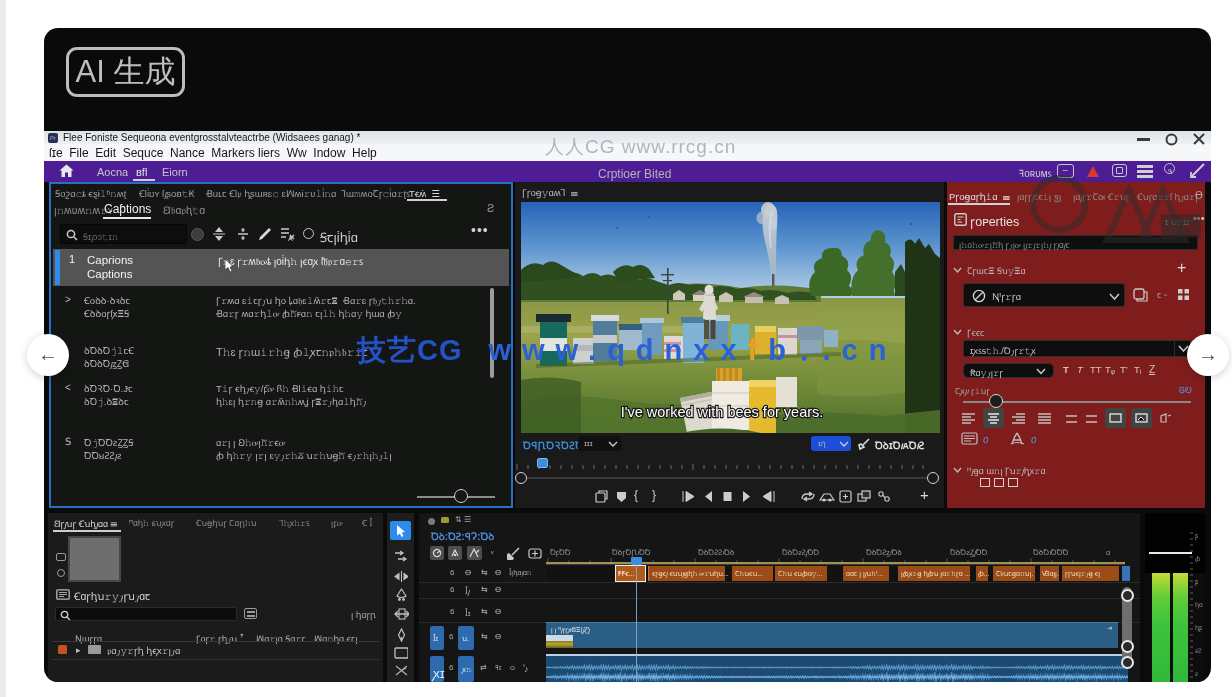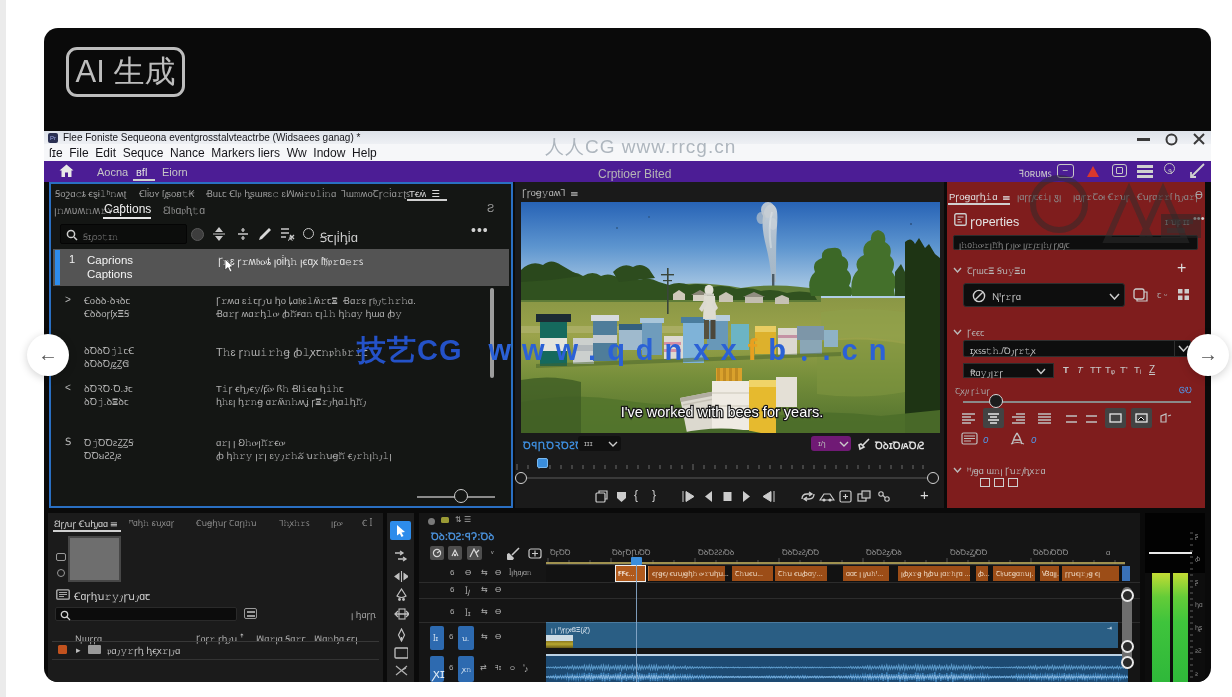--- a/index.html
+++ b/index.html
@@ -270,21 +270,21 @@
       <text x="201" y="215" font-family="Liberation Sans" font-size="14.5" fill="#ffffff" stroke="#1a1a1a" stroke-width="2.4" paint-order="stroke" text-anchor="middle" style="font-weight:500;">I've worked with bees for years.</text>
     </svg>
 
     <div class="t" style="left:8px;top:256px;font-size:10px;color:#3e8ede;font-weight:bold;letter-spacing:0.5px;">ꝹꟼꞂꝹꝚꝹꙄꝹꝺ</div>
     <div class="abs" style="left:63px;top:254px;width:43px;height:15px;background:#101010;border-radius:3px;">
       <div class="t" style="left:6px;top:3px;font-size:8px;color:#bbb;">ɪɪɪ</div>
       <svg class="abs" style="left:30px;top:5px;" width="10" height="6">
           <path d="M1 1 L5 5 L9 1" stroke="#ccc" stroke-width="1.4" fill="none"></path>
         </svg>
     </div>
-    <div class="abs" style="left:296px;top:254px;width:40px;height:15px;background:#701a75;border-radius:3px;">
+    <div class="abs" style="left:296px;top:254px;width:40px;height:15px;background:#1d4ed8;border-radius:3px;">
       <div class="t" style="left:7px;top:3px;font-size:8px;color:#bbb;">ɪ/ɿ</div>
       <svg class="abs" style="left:28px;top:5px;" width="10" height="6">
           <path d="M1 1 L5 5 L9 1" stroke="#ccc" stroke-width="1.4" fill="none"></path>
         </svg>
     </div>
     <svg class="abs" style="left:342px;top:255px;" width="14" height="14">
         <path d="M12 2 L5 9 M4 7 L7 10 L3 12 L2 8 Z" stroke="#d8d8d8" stroke-width="1.6" fill="none"></path>
       </svg>
     <div class="t" style="left:360px;top:256px;font-size:10px;color:#e2e2e2;font-weight:bold;">ꝹꝺɪꝹ𝚤ᴀꝹ𝚤Ꙅ</div>
 
@@ -436,21 +436,21 @@
       </svg>
     <div class="t" style="left:20px;top:144px;font-size:9px;color:#b8b8b8;">Ꞅꞓꞓꞇ</div>
     <div class="abs" style="left:16px;top:158px;width:228px;height:17px;background:#0e0e0e;border:1px solid #2e2e2e;border-radius:2px;">
       <div class="t" style="left:6px;top:3px;font-size:9px;color:#c4c4c4;">ɪꭗꜱꟊ𝚝𝚑./Ꝺ𝚥ꞅ𝚛𝚝ꭗ</div>
       <div class="abs" style="left:210px;top:0px;width:17px;height:15px;border-left:1px solid #2e2e2e;">
           <svg style="position:absolute;left:3px;top:4px;" width="11" height="7">
             <path d="M1 1 L5.5 6 L10 1" stroke="#ccc" stroke-width="1.5" fill="none"></path>
           </svg>
         </div>
     </div>
-    <div class="abs" style="left:16px;top:181px;width:91px;height:15px;background:#0e0e0e;border:1px solid #2e2e2e;border-radius:0;">
+    <div class="abs" style="left:16px;top:181px;width:91px;height:15px;background:#0e0e0e;border:1px solid #2e2e2e;border-radius:5px;">
       <div class="t" style="left:6px;top:2px;font-size:9px;color:#c4c4c4;">Ꞧɑ𝚢𝚥ꞁ𝚛ꞅ</div>
       <svg class="abs" style="left:72px;top:4px;" width="10" height="7">
           <path d="M1 1 L5 5.5 L9 1" stroke="#ccc" stroke-width="1.4" fill="none"></path>
         </svg>
     </div>
     <div class="t" style="left:116px;top:182px;font-size:9.5px;color:#c8c8c8;font-weight:bold;">T</div>
     <div class="t" style="left:130px;top:182px;font-size:9.5px;color:#c8c8c8;font-style:italic;">T</div>
     <div class="t" style="left:143px;top:182px;font-size:9.5px;color:#c8c8c8;">TT</div>
     <div class="t" style="left:158px;top:182px;font-size:9.5px;color:#c8c8c8;">Tᵩ</div>
     <div class="t" style="left:173px;top:182px;font-size:9.5px;color:#c8c8c8;">T’</div>

